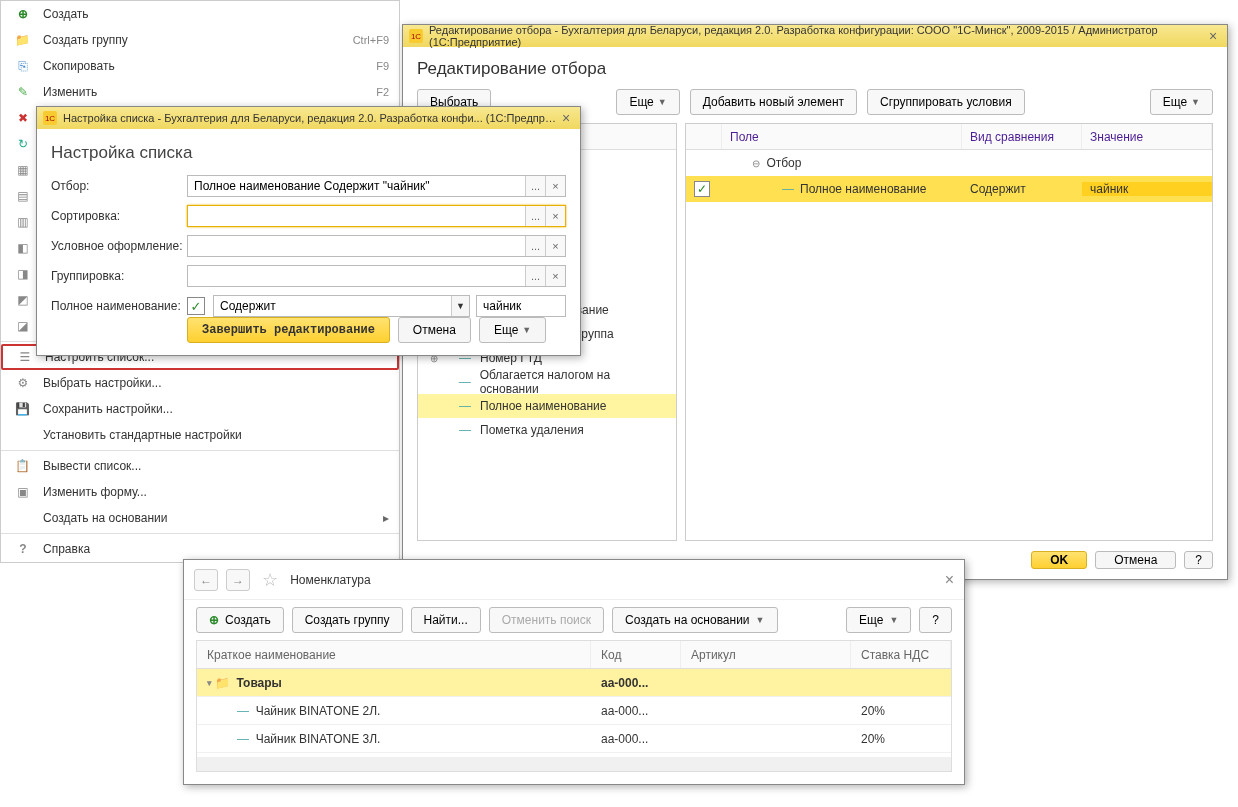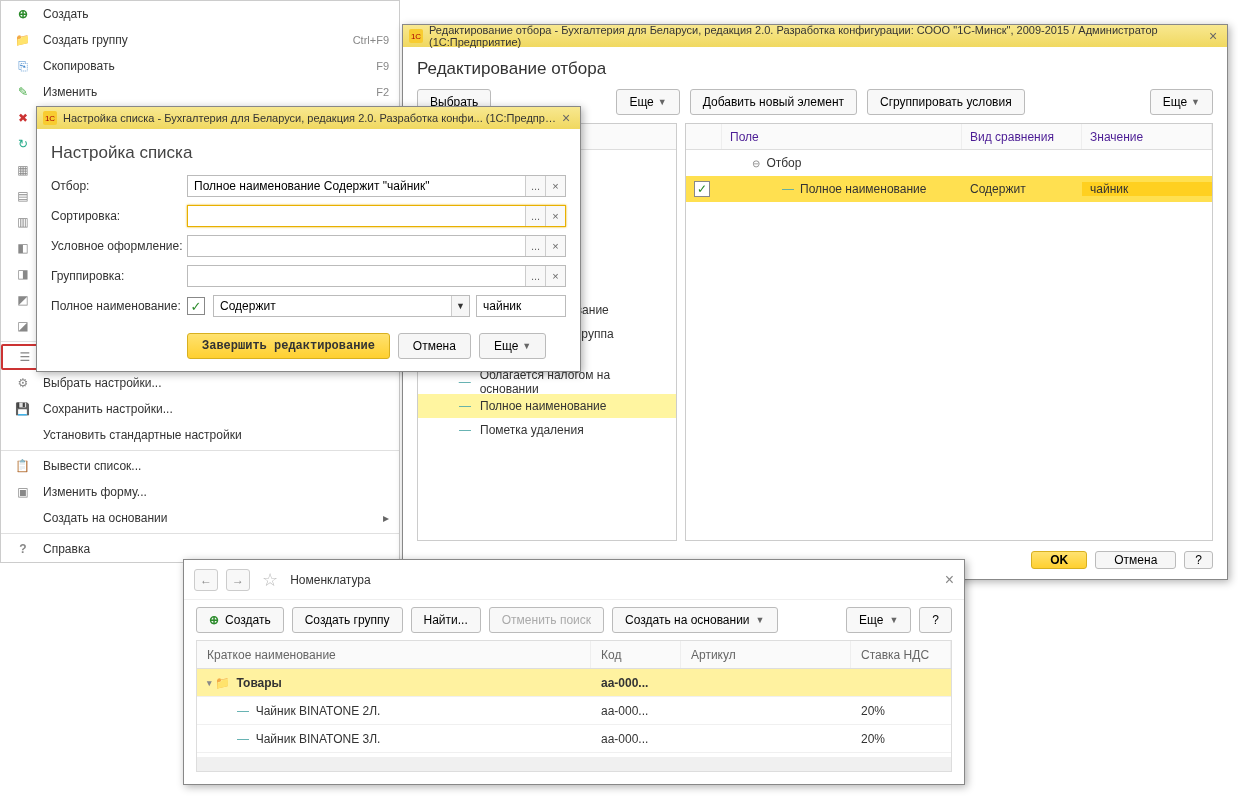--- a/index.html
+++ b/index.html
@@ -22,21 +22,21 @@
   .dialog1 .titlebar .ttext { flex: 1; white-space: nowrap; overflow: hidden; text-overflow: ellipsis; }
   .dialog1 .titlebar .tclose { width: 16px; text-align: center; cursor: pointer; font-size: 14px; color: #666; }
   .dialog1 .body { padding: 14px 14px 12px 14px; }
   .dialog1 h2 { font-size: 17px; font-weight: normal; color: #444; margin-bottom: 12px; }
   .dialog1 .row { display: flex; align-items: center; margin-bottom: 8px; }
   .dialog1 .row label { width: 136px; color: #333; }
   .dialog1 .input-wrap { flex: 1; display: flex; border: 1px solid #bbb; height: 22px; background: #fff; }
   .dialog1 .input-wrap.active { border: 1px solid #e8b000; box-shadow: 0 0 2px #e8b000; }
   .dialog1 .input-wrap input { flex: 1; border: none; padding: 0 6px; font-size: 12px; outline: none; background: transparent; }
   .dialog1 .input-wrap .btn-sm { width: 20px; border-left: 1px solid #ccc; display: flex; align-items: center; justify-content: center; font-size: 11px; cursor: pointer; color: #666; background: #f8f8f8; }
-  .dialog1 .row-last { display: flex; align-items: center; margin-bottom: 16px; }
+  .dialog1 .row-last { display: flex; align-items: center; margin-bottom: 0; }
   .dialog1 .row-last label { width: 136px; }
   .dialog1 .chk { width: 18px; height: 18px; border: 1px solid #888; background: #fff; display: flex; align-items: center; justify-content: center; color: #2a8a2a; font-size: 13px; margin-right: 8px; }
   .dialog1 .select-wrap { flex: 1; display: flex; border: 1px solid #bbb; height: 22px; margin-right: 6px; }
   .dialog1 .select-wrap input { flex: 1; border: none; padding: 0 6px; font-size: 12px; }
   .dialog1 .select-wrap .dd { width: 18px; border-left: 1px solid #ccc; display: flex; align-items: center; justify-content: center; font-size: 9px; cursor: pointer; background: #f6f6f6; }
   .dialog1 .val-input { width: 90px; border: 1px solid #bbb; height: 22px; padding: 0 6px; font-size: 12px; }
   .dialog1 .btn-row { display: flex; gap: 8px; justify-content: flex-start; padding-left: 136px; }
   .dialog1 .btn { height: 26px; padding: 0 14px; border: 1px solid #bbb; background: #f6f6f6; border-radius: 3px; cursor: pointer; font-size: 12px; display: flex; align-items: center; gap: 4px; }
   .dialog1 .btn.primary { background: linear-gradient(#ffe270, #ffd030); border-color: #d8b020; font-weight: bold; color: #333; font-family: Liberation Mono, monospace; }
   

